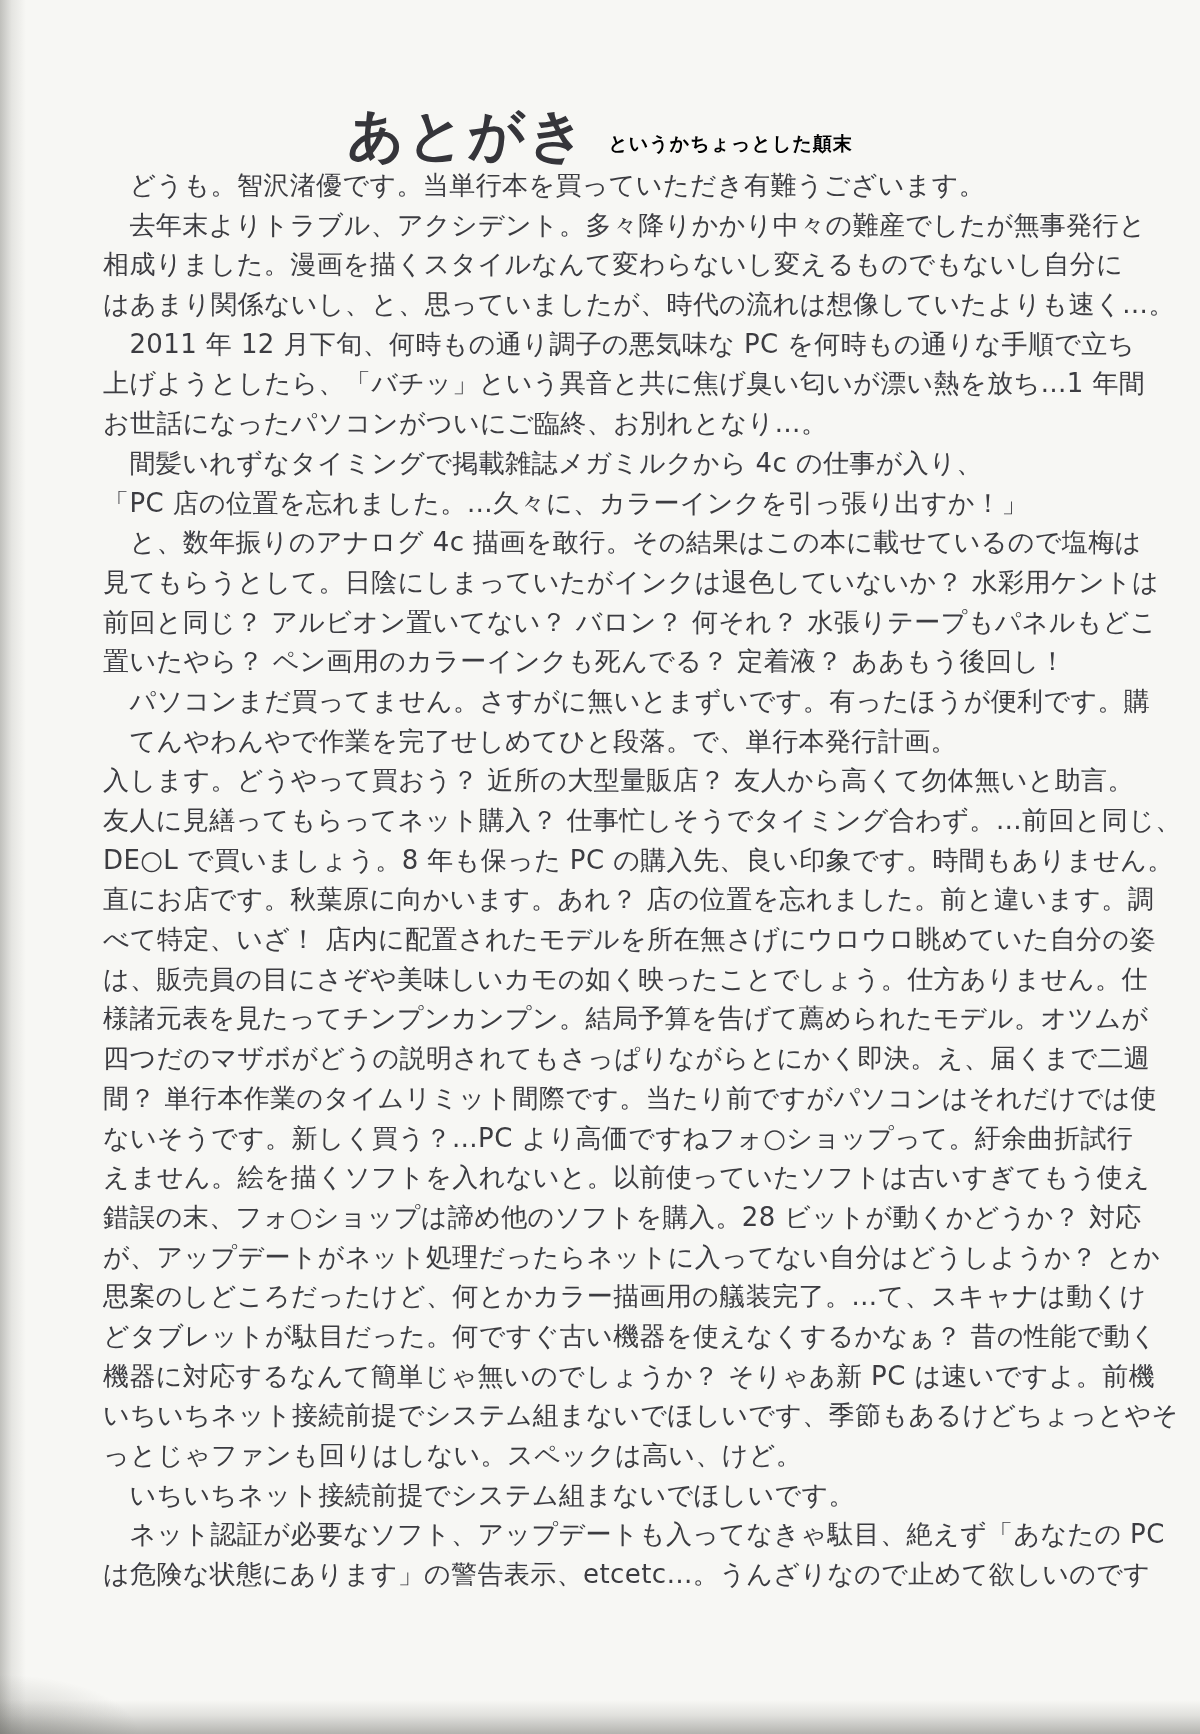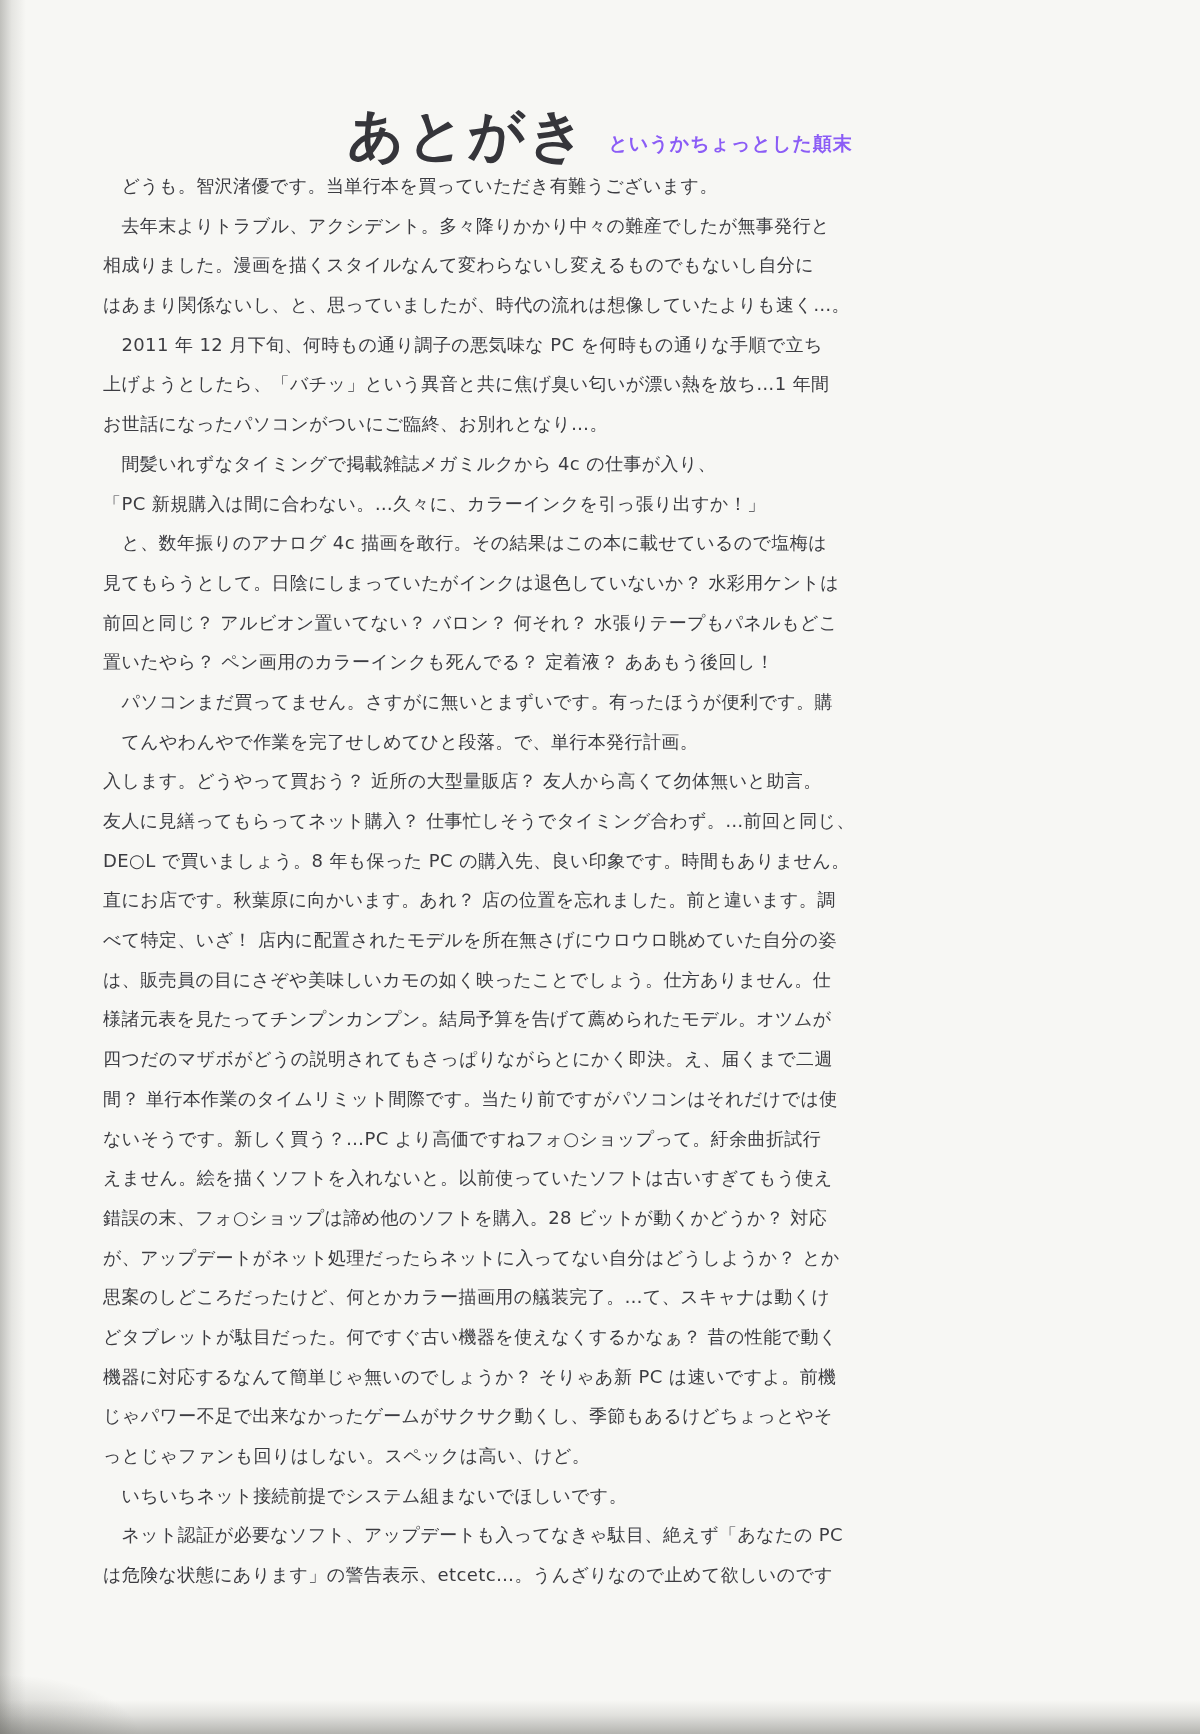--- a/index.html
+++ b/index.html
@@ -37,28 +37,28 @@
     letter-spacing: 3px;
     vertical-align: baseline;
   }
   .heading .subtitle {
     display: inline-block;
     font-size: 19px; font-weight: bold;
     margin-left: 20px;
     letter-spacing: 1px;
     vertical-align: baseline;
     position: relative; top: -4px;
-    color: #8b5cf6;
+    color: #000000;
   }
   .body-text {
     position: absolute; top: 166px; left: 103px; width: 1000px;
     color: #3c3c41;
   }
   .body-text .line {
-    font-size: 18px;
+    font-size: 26px;
     line-height: 39.7px;
     height: 39.7px;
     white-space: nowrap;
     letter-spacing: 0.4px;
   }
 </style>
 </head>
 <body>
 
 <div class="page">
@@ -69,21 +69,21 @@
 
   <div class="body-text">
       <div class="line">　どうも。智沢渚優です。当単行本を買っていただき有難うございます。</div>
       <div class="line">　去年末よりトラブル、アクシデント。多々降りかかり中々の難産でしたが無事発行と</div>
       <div class="line">相成りました。漫画を描くスタイルなんて変わらないし変えるものでもないし自分に</div>
       <div class="line">はあまり関係ないし、と、思っていましたが、時代の流れは想像していたよりも速く…。</div>
       <div class="line">　2011 年 12 月下旬、何時もの通り調子の悪気味な PC を何時もの通りな手順で立ち</div>
       <div class="line">上げようとしたら、「バチッ」という異音と共に焦げ臭い匂いが漂い熱を放ち…1 年間</div>
       <div class="line">お世話になったパソコンがついにご臨終、お別れとなり…。</div>
       <div class="line">　間髪いれずなタイミングで掲載雑誌メガミルクから 4c の仕事が入り、</div>
-      <div class="line">「PC 新規購入は間に合わない。…久々に、カラーインクを引っ張り出すか！」</div>
+      <div class="line">「PC 店の位置を忘れました。…久々に、カラーインクを引っ張り出すか！」</div>
       <div class="line">　と、数年振りのアナログ 4c 描画を敢行。その結果はこの本に載せているので塩梅は</div>
       <div class="line">見てもらうとして。日陰にしまっていたがインクは退色していないか？ 水彩用ケントは</div>
       <div class="line">前回と同じ？ アルビオン置いてない？ バロン？ 何それ？ 水張りテープもパネルもどこ</div>
       <div class="line">置いたやら？ ペン画用のカラーインクも死んでる？ 定着液？ ああもう後回し！</div>
       <div class="line">　パソコンまだ買ってません。さすがに無いとまずいです。有ったほうが便利です。購</div>
       <div class="line">　てんやわんやで作業を完了せしめてひと段落。で、単行本発行計画。</div>
       <div class="line">入します。どうやって買おう？ 近所の大型量販店？ 友人から高くて勿体無いと助言。</div>
       <div class="line">友人に見繕ってもらってネット購入？ 仕事忙しそうでタイミング合わず。…前回と同じ、</div>
       <div class="line">DE○L で買いましょう。8 年も保った PC の購入先、良い印象です。時間もありません。</div>
       <div class="line">直にお店です。秋葉原に向かいます。あれ？ 店の位置を忘れました。前と違います。調</div>
@@ -92,21 +92,21 @@
       <div class="line">様諸元表を見たってチンプンカンプン。結局予算を告げて薦められたモデル。オツムが</div>
       <div class="line">四つだのマザボがどうの説明されてもさっぱりながらとにかく即決。え、届くまで二週</div>
       <div class="line">間？ 単行本作業のタイムリミット間際です。当たり前ですがパソコンはそれだけでは使</div>
       <div class="line">ないそうです。新しく買う？…PC より高価ですねフォ○ショップって。紆余曲折試行</div>
       <div class="line">えません。絵を描くソフトを入れないと。以前使っていたソフトは古いすぎてもう使え</div>
       <div class="line">錯誤の末、フォ○ショップは諦め他のソフトを購入。28 ビットが動くかどうか？ 対応</div>
       <div class="line">が、アップデートがネット処理だったらネットに入ってない自分はどうしようか？ とか</div>
       <div class="line">思案のしどころだったけど、何とかカラー描画用の艤装完了。…て、スキャナは動くけ</div>
       <div class="line">どタブレットが駄目だった。何ですぐ古い機器を使えなくするかなぁ？ 昔の性能で動く</div>
       <div class="line">機器に対応するなんて簡単じゃ無いのでしょうか？ そりゃあ新 PC は速いですよ。前機</div>
-      <div class="line">じゃパワー不足で出来なかったゲームがサクサク動くし、季節もあるけどちょっとやそ</div>
+      <div class="line">いちいちネット接続前提でシステム組まないでほしいです、季節もあるけどちょっとやそ</div>
       <div class="line">っとじゃファンも回りはしない。スペックは高い、けど。</div>
       <div class="line">　いちいちネット接続前提でシステム組まないでほしいです。</div>
       <div class="line">　ネット認証が必要なソフト、アップデートも入ってなきゃ駄目、絶えず「あなたの PC</div>
       <div class="line">は危険な状態にあります」の警告表示、etcetc…。うんざりなので止めて欲しいのです</div>
     </div>
 
   <div class="edge-left"></div>
   <div class="corner-shadow"></div>
   <div class="edge-bottom"></div>
 

